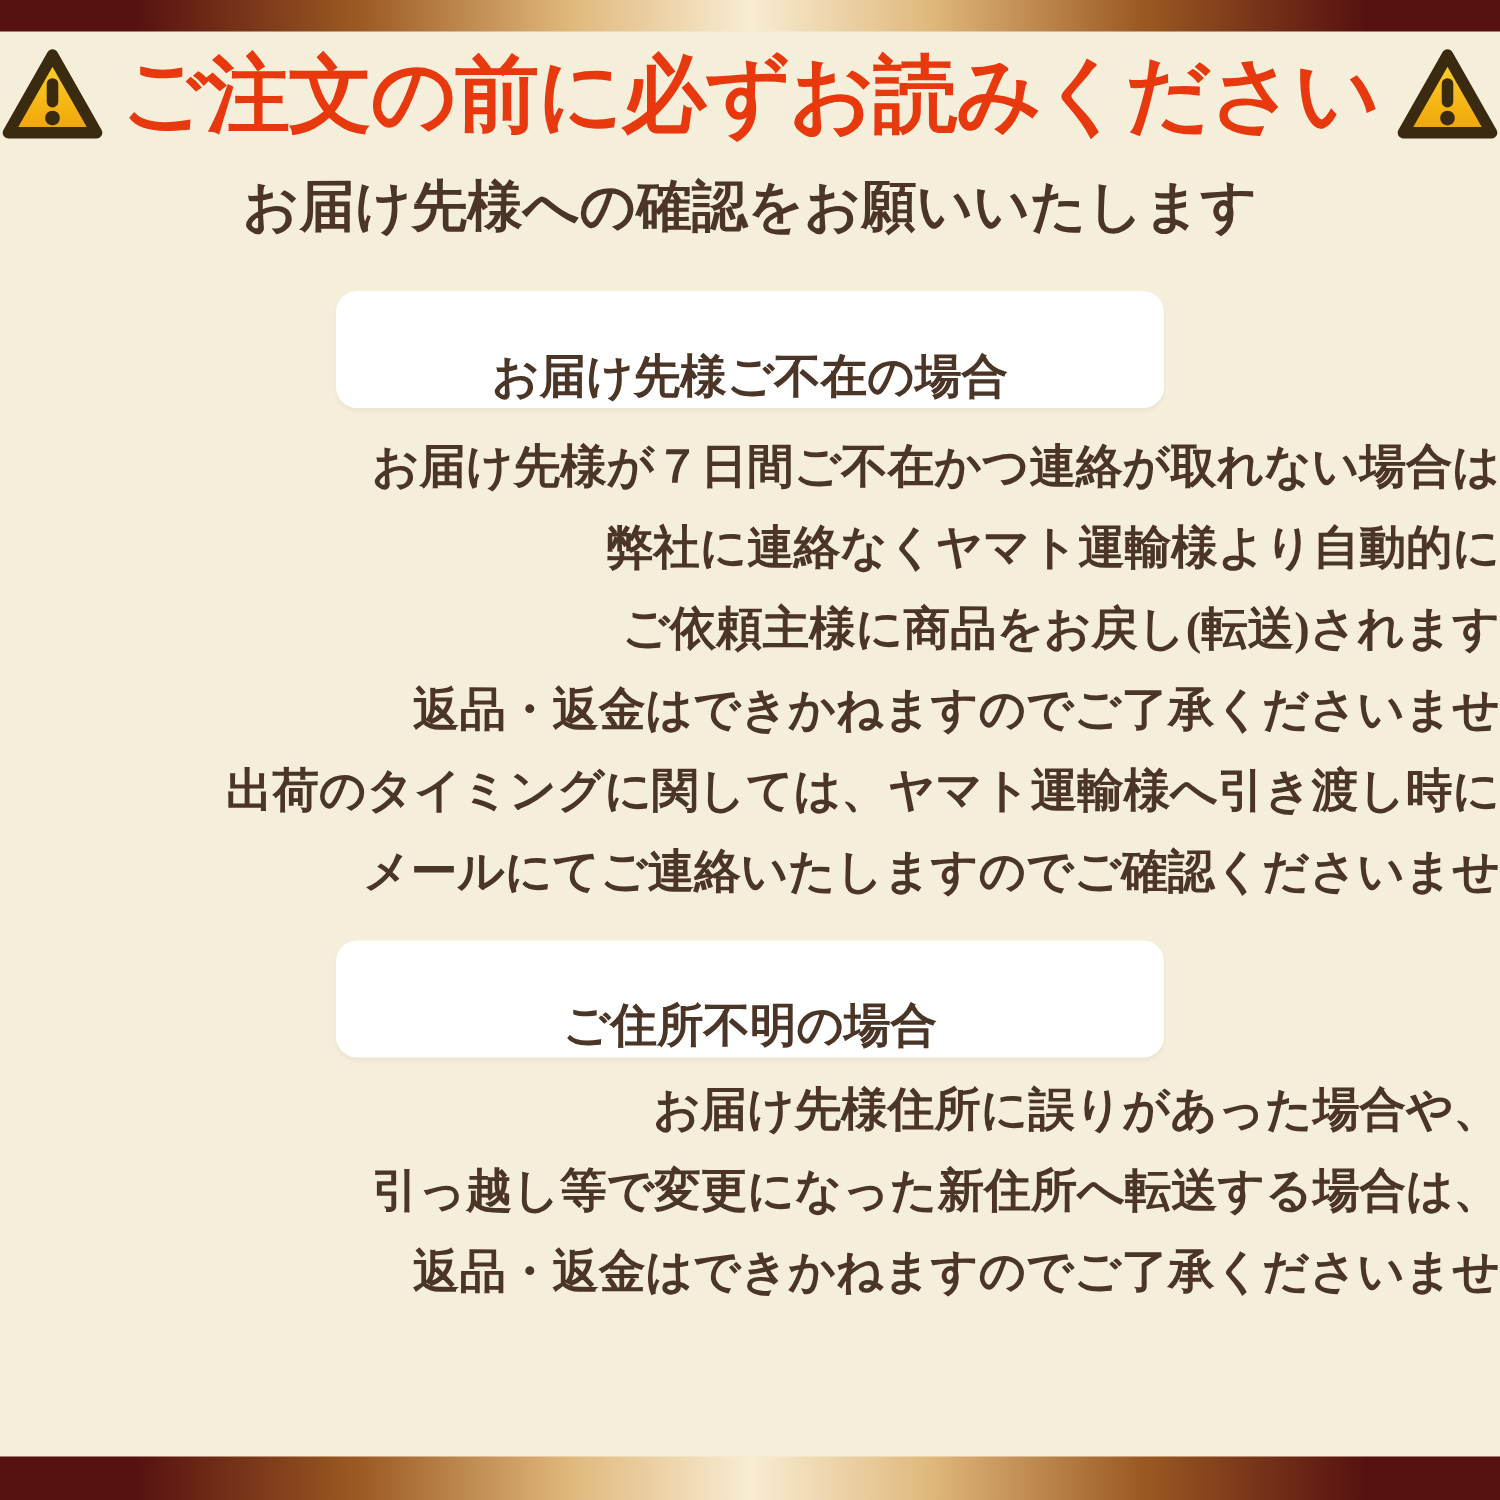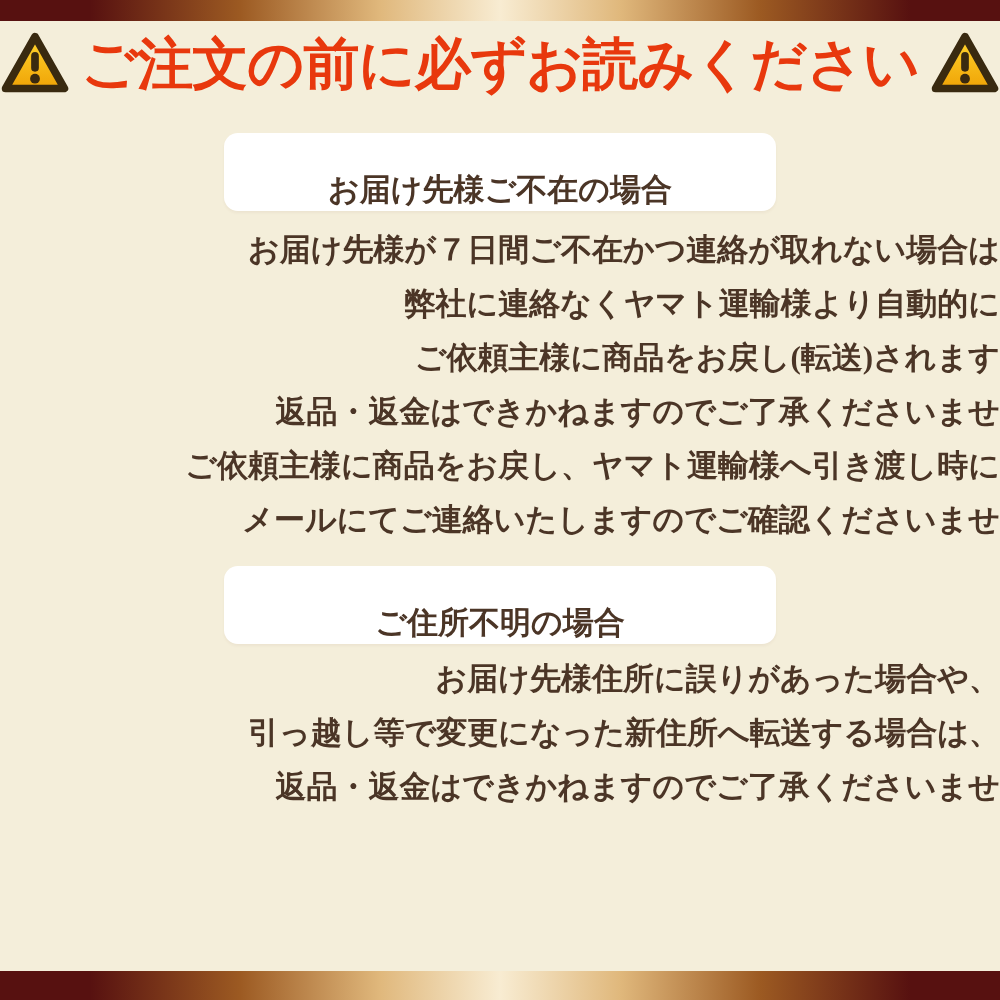--- a/index.html
+++ b/index.html
@@ -130,31 +130,32 @@
             <stop offset="1" stop-color="#efa306"></stop>
           </linearGradient>
         </defs>
         <path d="M50 8 L92 82 L8 82 Z" fill="url(#wgrad-r)" stroke="#392a10" stroke-width="11" stroke-linejoin="round"></path>
         <rect x="44.5" y="30" width="11" height="28" rx="5.5" fill="#392a10"></rect>
         <circle cx="50" cy="68" r="7" fill="#392a10"></circle>
       </svg>
     </span>
   </div>
 
+  <div class="subtitle">お届け先様への確認をお願いいたします</div>
 
   <div class="heading-box first">
     <span class="box-title">お届け先様ご不在の場合</span>
   </div>
 
   <div class="body-lines first">
     <p>お届け先様が７日間ご不在かつ連絡が取れない場合は</p>
     <p>弊社に連絡なくヤマト運輸様より自動的に</p>
     <p>ご依頼主様に商品をお戻し(転送)されます</p>
     <p>返品・返金はできかねますのでご了承くださいませ</p>
-    <p>ご依頼主様に商品をお戻し、ヤマト運輸様へ引き渡し時に</p>
+    <p>出荷のタイミングに関しては、ヤマト運輸様へ引き渡し時に</p>
     <p>メールにてご連絡いたしますのでご確認くださいませ</p>
   </div>
 
   <div class="heading-box second">
     <span class="box-title">ご住所不明の場合</span>
   </div>
 
   <div class="body-lines second">
     <p>お届け先様住所に誤りがあった場合や、</p>
     <p>引っ越し等で変更になった新住所へ転送する場合は、</p>

